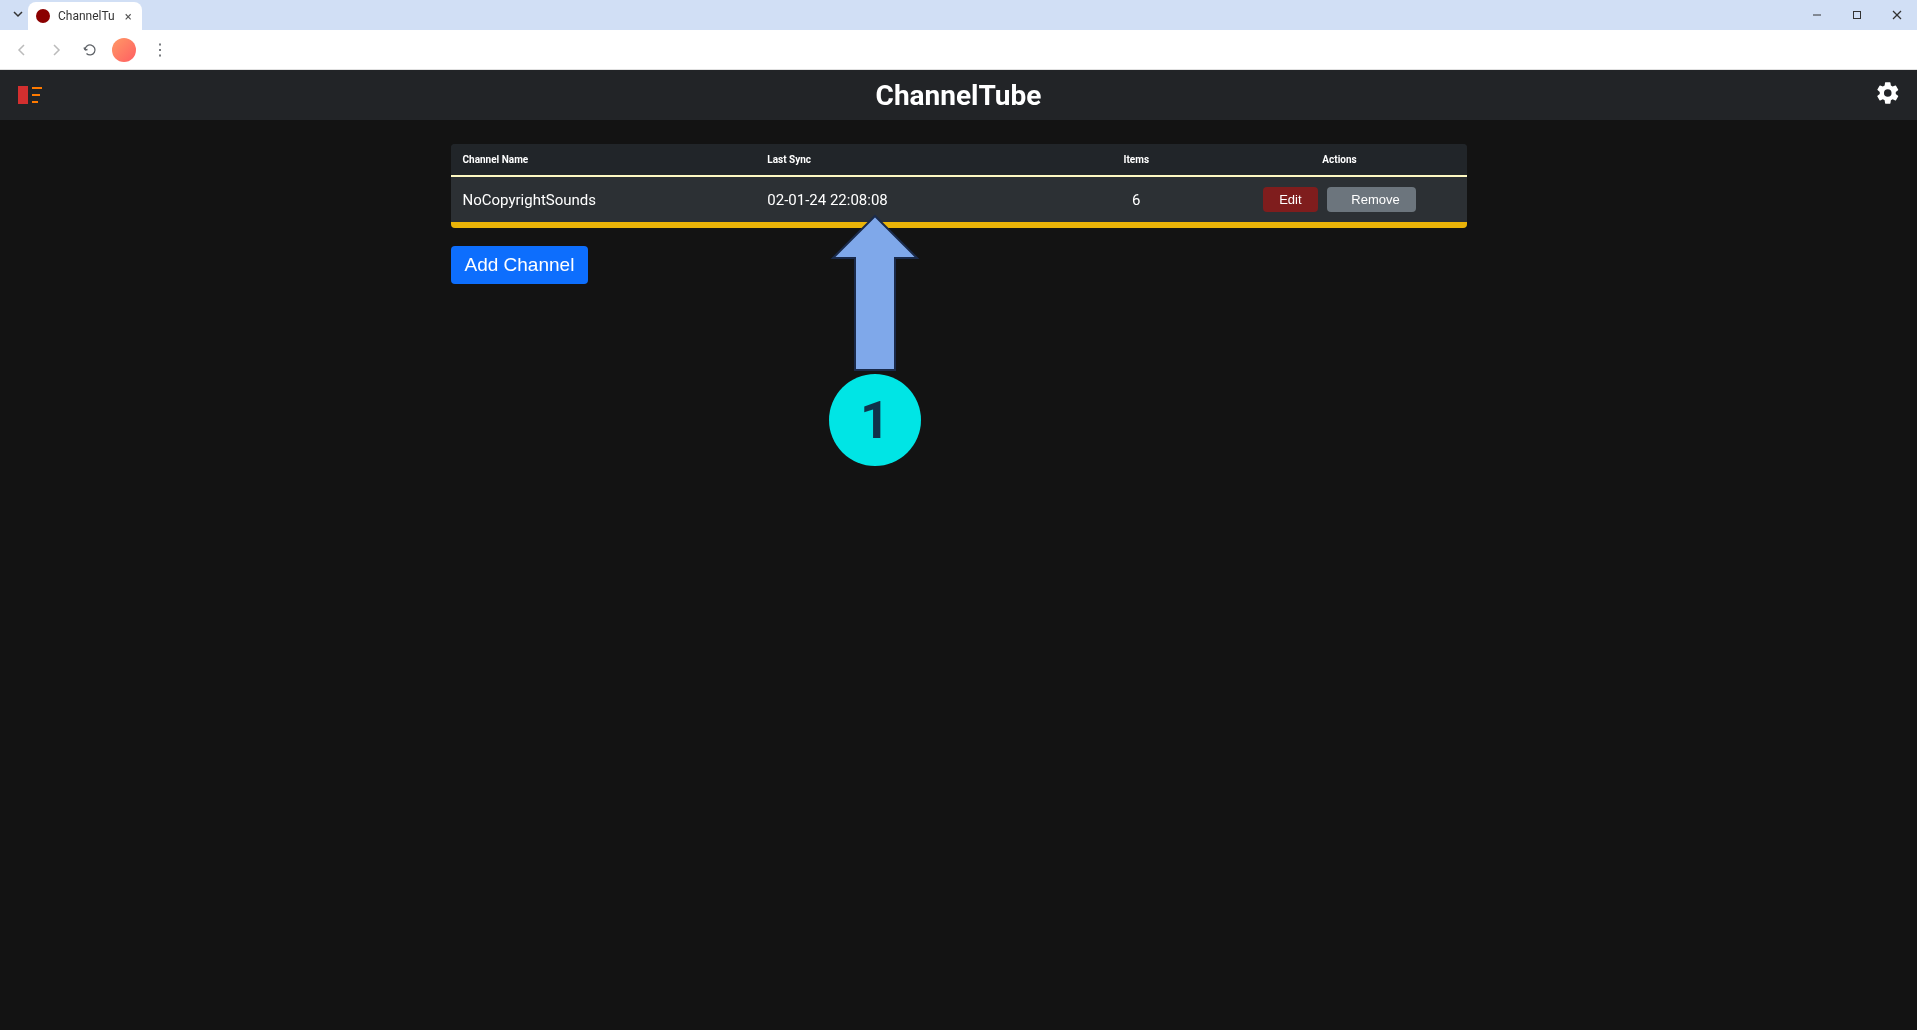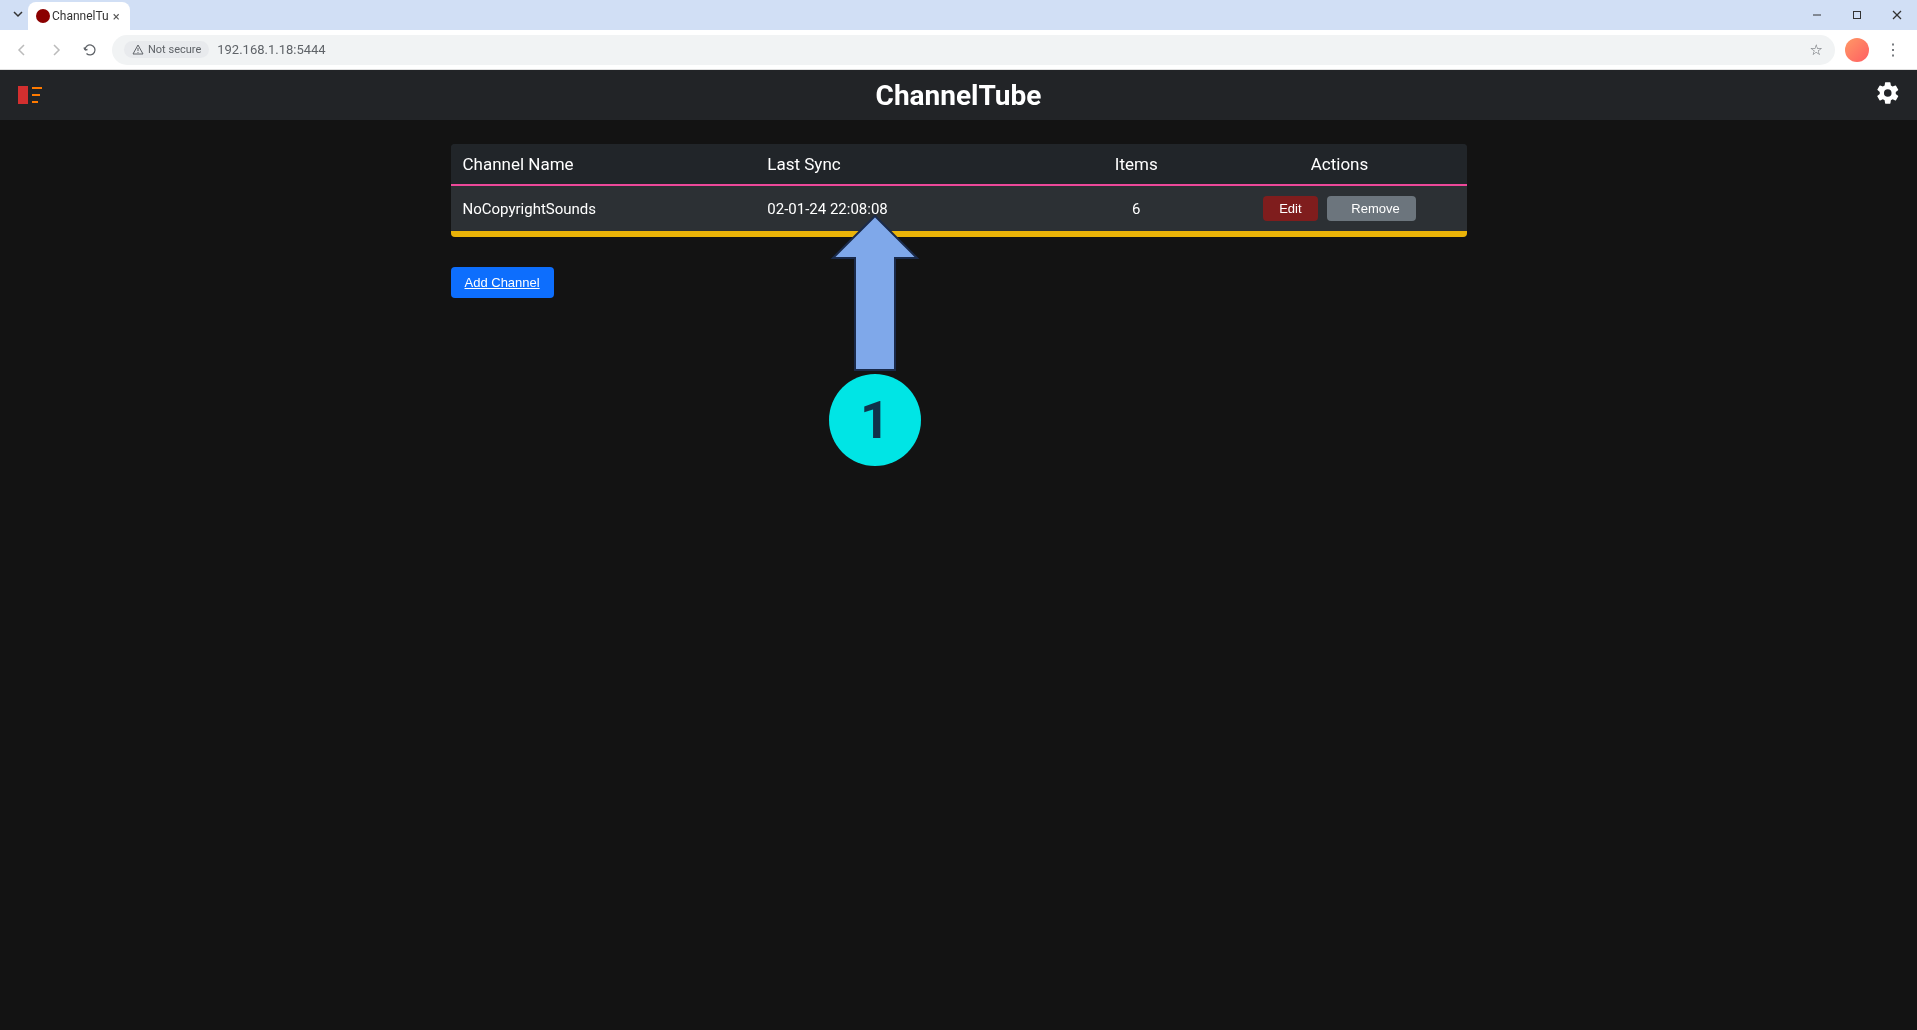--- a/index.html
+++ b/index.html
@@ -32,21 +32,21 @@
     }
     .browser-tab {
       display: flex;
       align-items: center;
       background: #fff;
       border-radius: 8px 8px 0 0;
       padding: 0 8px;
       height: 28px;
       margin-top: 2px;
       min-width: 100px;
-      gap: 2px;
+      gap: 8px;
     }
     .tab-favicon {
       width: 14px;
       height: 14px;
       border-radius: 50%;
       background: #8B0000;
       position: relative;
     }
     .tab-title {
       font-size: 12px;
@@ -168,25 +168,25 @@
     .chan-table {
       width: 100%;
       border-collapse: collapse;
       background: #212529;
       border-radius: 4px;
       overflow: hidden;
     }
     .chan-table th {
       background: #212529;
       color: #fff;
-      font-weight: 400;
+      font-weight: 700;
       text-align: left;
       padding: 10px 12px;
-      font-size: 17px;
-      border-bottom: 2px solid #ec4899;
+      font-size: 10px;
+      border-bottom: 2px solid #fef9c3;
     }
     .chan-table th.center, .chan-table td.center { text-align: center; }
     .chan-table td {
       background: #2c3034;
       color: #fff;
       padding: 10px 12px;
       font-size: 15px;
       border-bottom: 6px solid #eab308;
     }
     .actions-cell { text-align: center; }
@@ -196,29 +196,28 @@
       padding: 5px 16px;
       font-size: 13px;
       cursor: pointer;
       color: #fff;
     }
     .btn-primary { background: #7f1d1d; }
     .btn-secondary { background: #6c757d; }
     .btn + .btn { margin-left: 6px; padding-left: 24px; }
     
     .add-ch-btn {
-      margin-top: 30px;
+      margin-top: 18px;
       background: #0d6efd;
       border: none;
       border-radius: 4px;
       padding: 8px 14px;
-      font-size: 13px;
-      color: #fff;
-      cursor: pointer;
-      text-decoration: underline;
+      font-size: 19px;
+      color: #fff;
+      cursor: pointer;
     }
     
     
     .annotation {
       position: absolute;
       left: 825px;
       top: 140px;
       pointer-events: none;
     }
     .arrow-svg { display: block; }
@@ -267,33 +266,20 @@
   </div>
   <div class="nav-btn disabled">
     <svg width="16" height="16" viewBox="0 0 16 16">
         <path d="M6 3 L11 8 L6 13" stroke="#bbb" stroke-width="1.5" fill="none"></path>
       </svg>
   </div>
   <div class="nav-btn">
     <svg width="16" height="16" viewBox="0 0 16 16">
         <path d="M3 8 a5 5 0 1 1 1.5 3.5 M3 8 l-1 -2.5 M3 8 l2.5 -0.5" stroke="#5f6368" stroke-width="1.3" fill="none"></path>
       </svg>
-  </div>
-  <div class="addr-bar">
-    <div class="security-chip">
-      <svg width="12" height="12" viewBox="0 0 12 12">
-          <path d="M6 1 L11 10 L1 10 Z" stroke="#5f6368" stroke-width="1" fill="none"></path>
-          <line x1="6" y1="4" x2="6" y2="7" stroke="#5f6368" stroke-width="1"></line>
-          <circle cx="6" cy="8.5" r="0.6" fill="#5f6368"></circle>
-        </svg>
-      <span>Not secure</span>
-    </div>
-    <span class="url-text">192.168.1.18:5444</span>
-    <div class="addr-spacer"></div>
-    <span class="star-icon">☆</span>
   </div>
   <div class="avatar"></div>
   <div class="menu-dots">⋮</div>
 </div>
 
 <div class="app-container">
   <div class="app-header">
     <div class="app-logo">
       <svg width="30" height="26" viewBox="0 0 30 26">
         <path d="M2 4 L12 4 L12 22 L2 22 Z M4 13 L10 9 L10 17 Z" fill="#d32f2f"></path>

